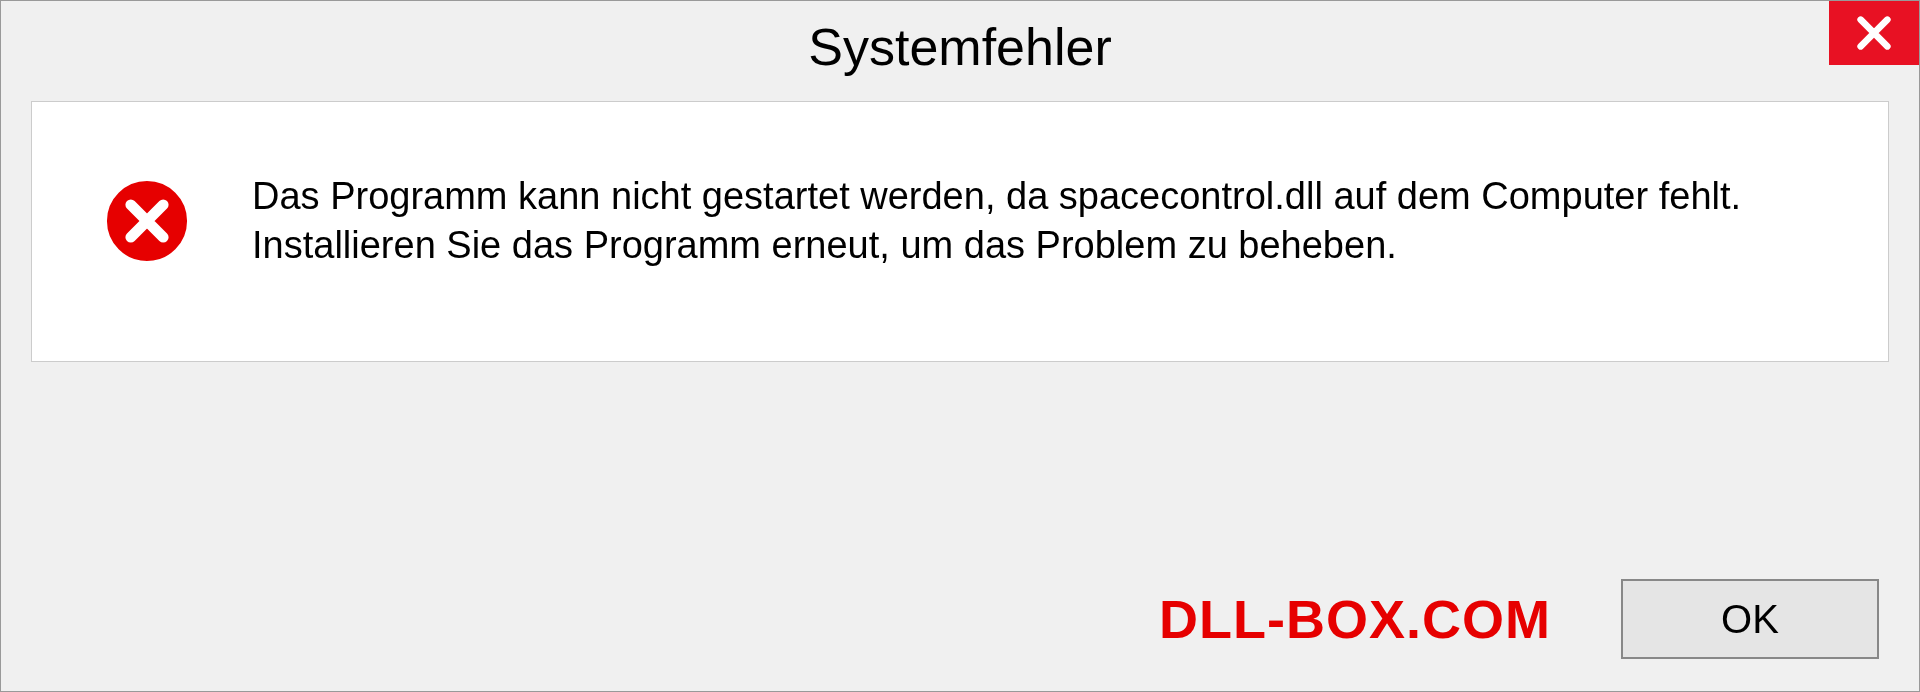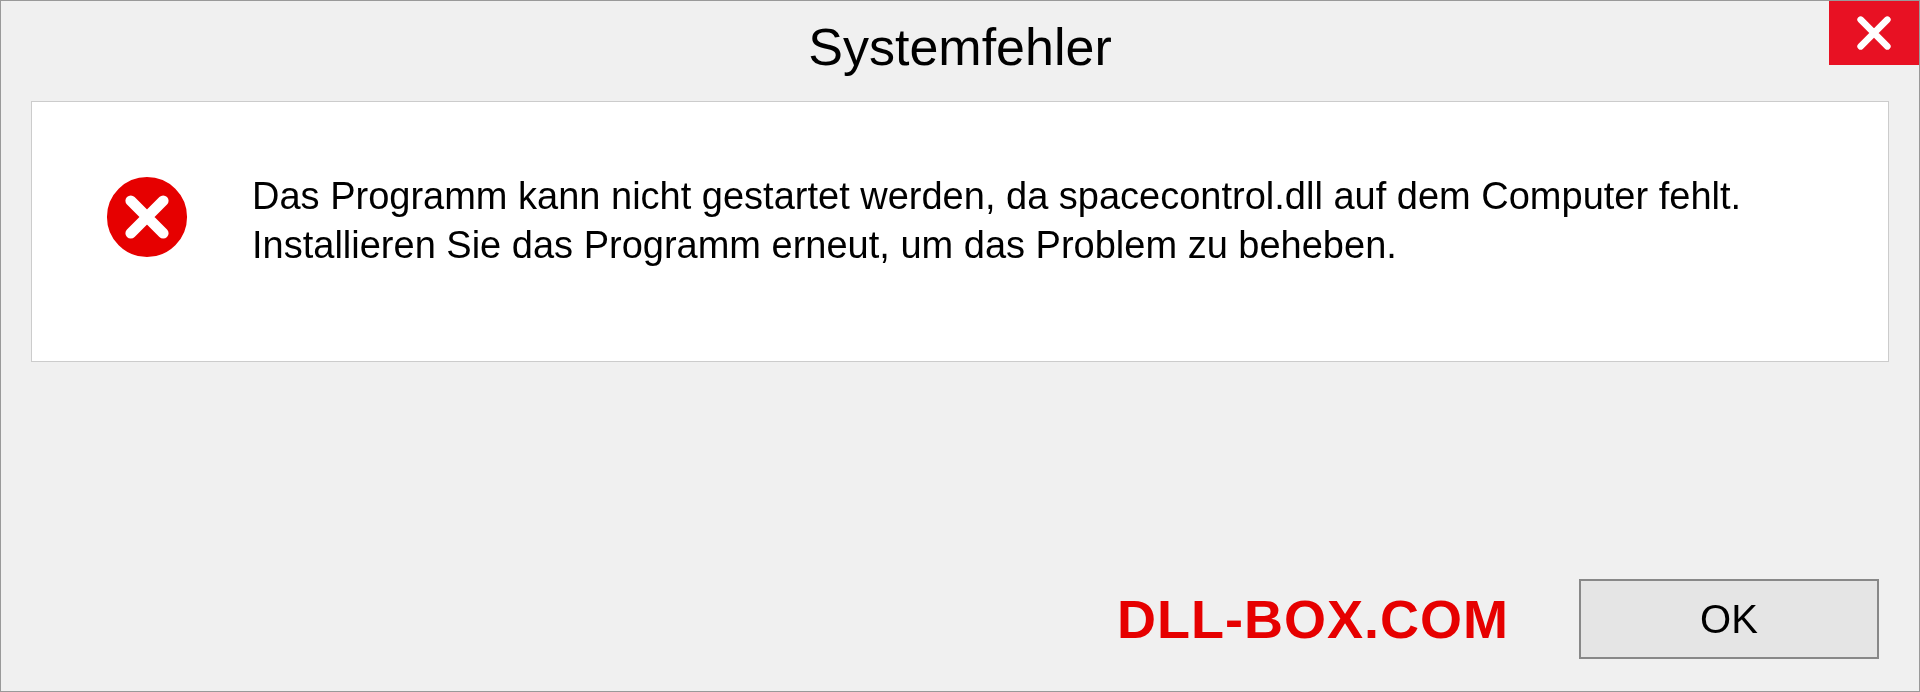--- a/index.html
+++ b/index.html
@@ -43,20 +43,21 @@
     .close-btn svg {
       width: 40px;
       height: 40px;
     }
     .message-panel {
       margin: 20px 30px 30px 30px;
       background: #fff;
       border: 1px solid #ccc;
       padding: 70px 60px 90px 70px;
       display: flex;
+      align-items: center;
       gap: 60px;
     }
     .error-icon {
       flex-shrink: 0;
       width: 90px;
       height: 90px;
     }
     .message-text {
       font-size: 38px;
       line-height: 1.3;
@@ -75,21 +76,21 @@
       gap: 70px;
     }
     .watermark {
       font-size: 54px;
       font-weight: 800;
       color: #e60000;
       letter-spacing: 1px;
       font-family: Arial, sans-serif;
     }
     .ok-btn {
-      width: 300px;
+      width: 258px;
       height: 80px;
       background: #e5e5e5;
       border: 2px solid #888;
       font-size: 40px;
       color: #000;
       cursor: pointer;
       font-family: inherit;
     }
   </style>
 </head>

